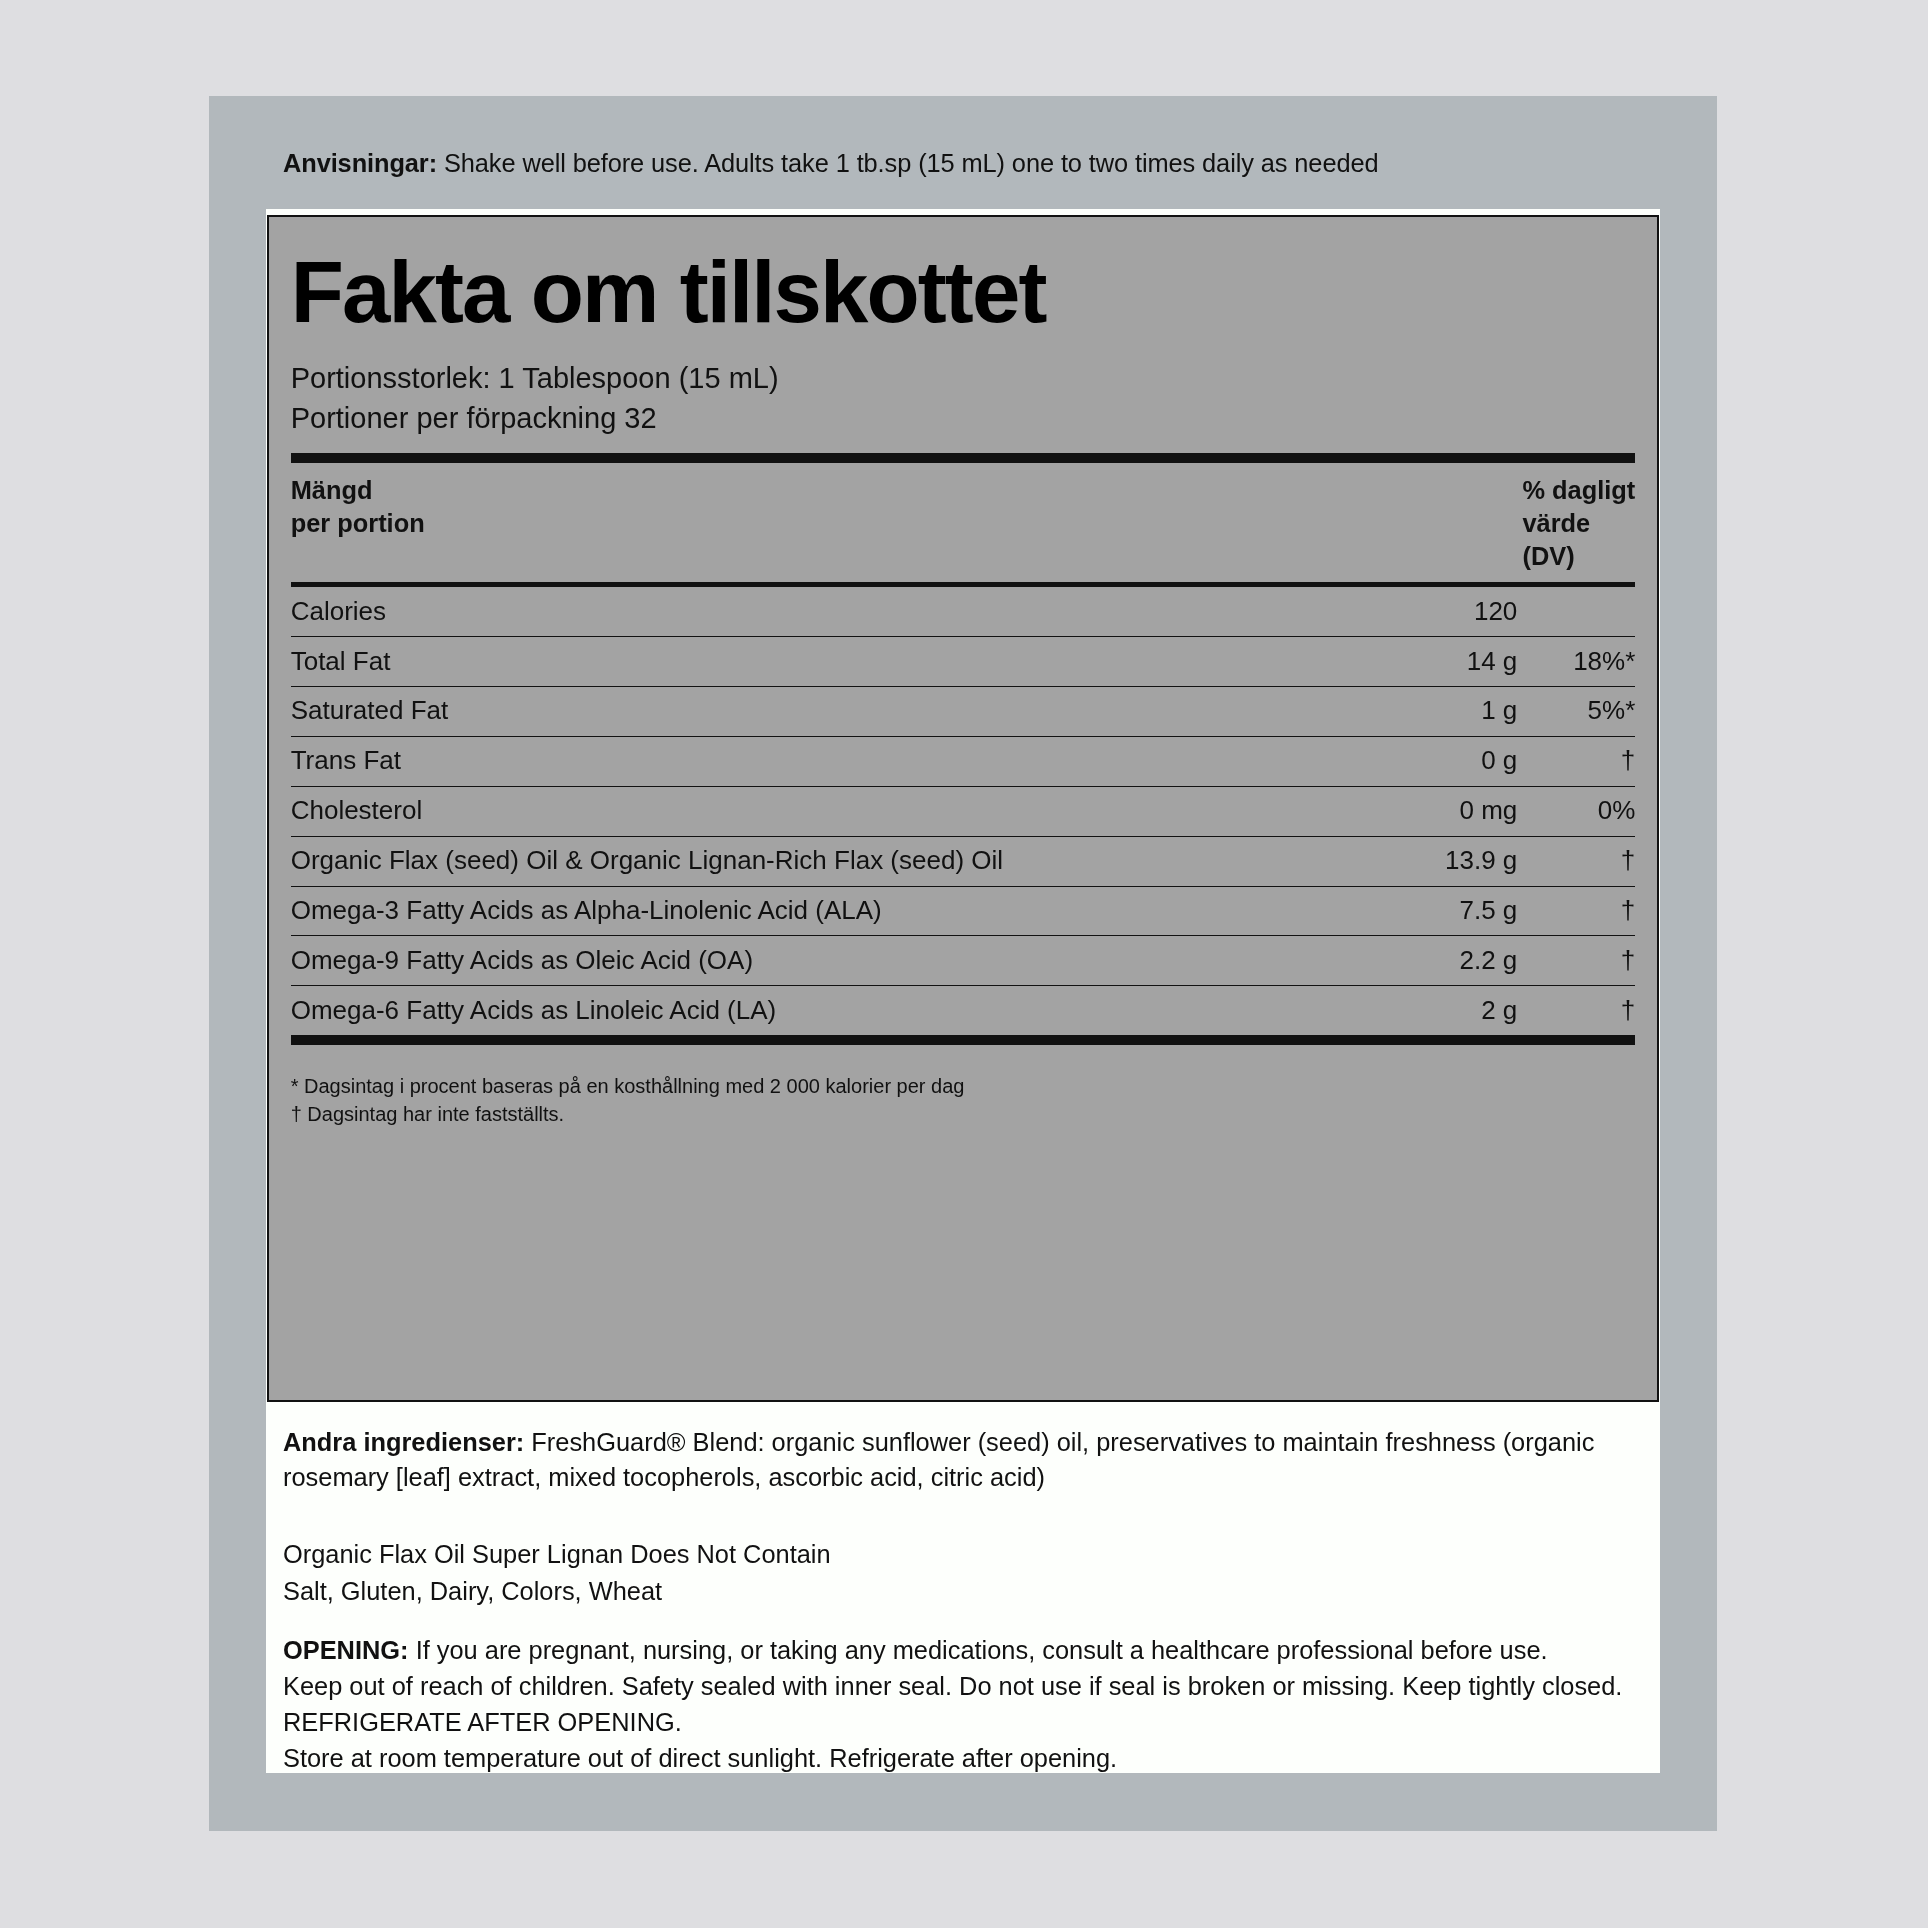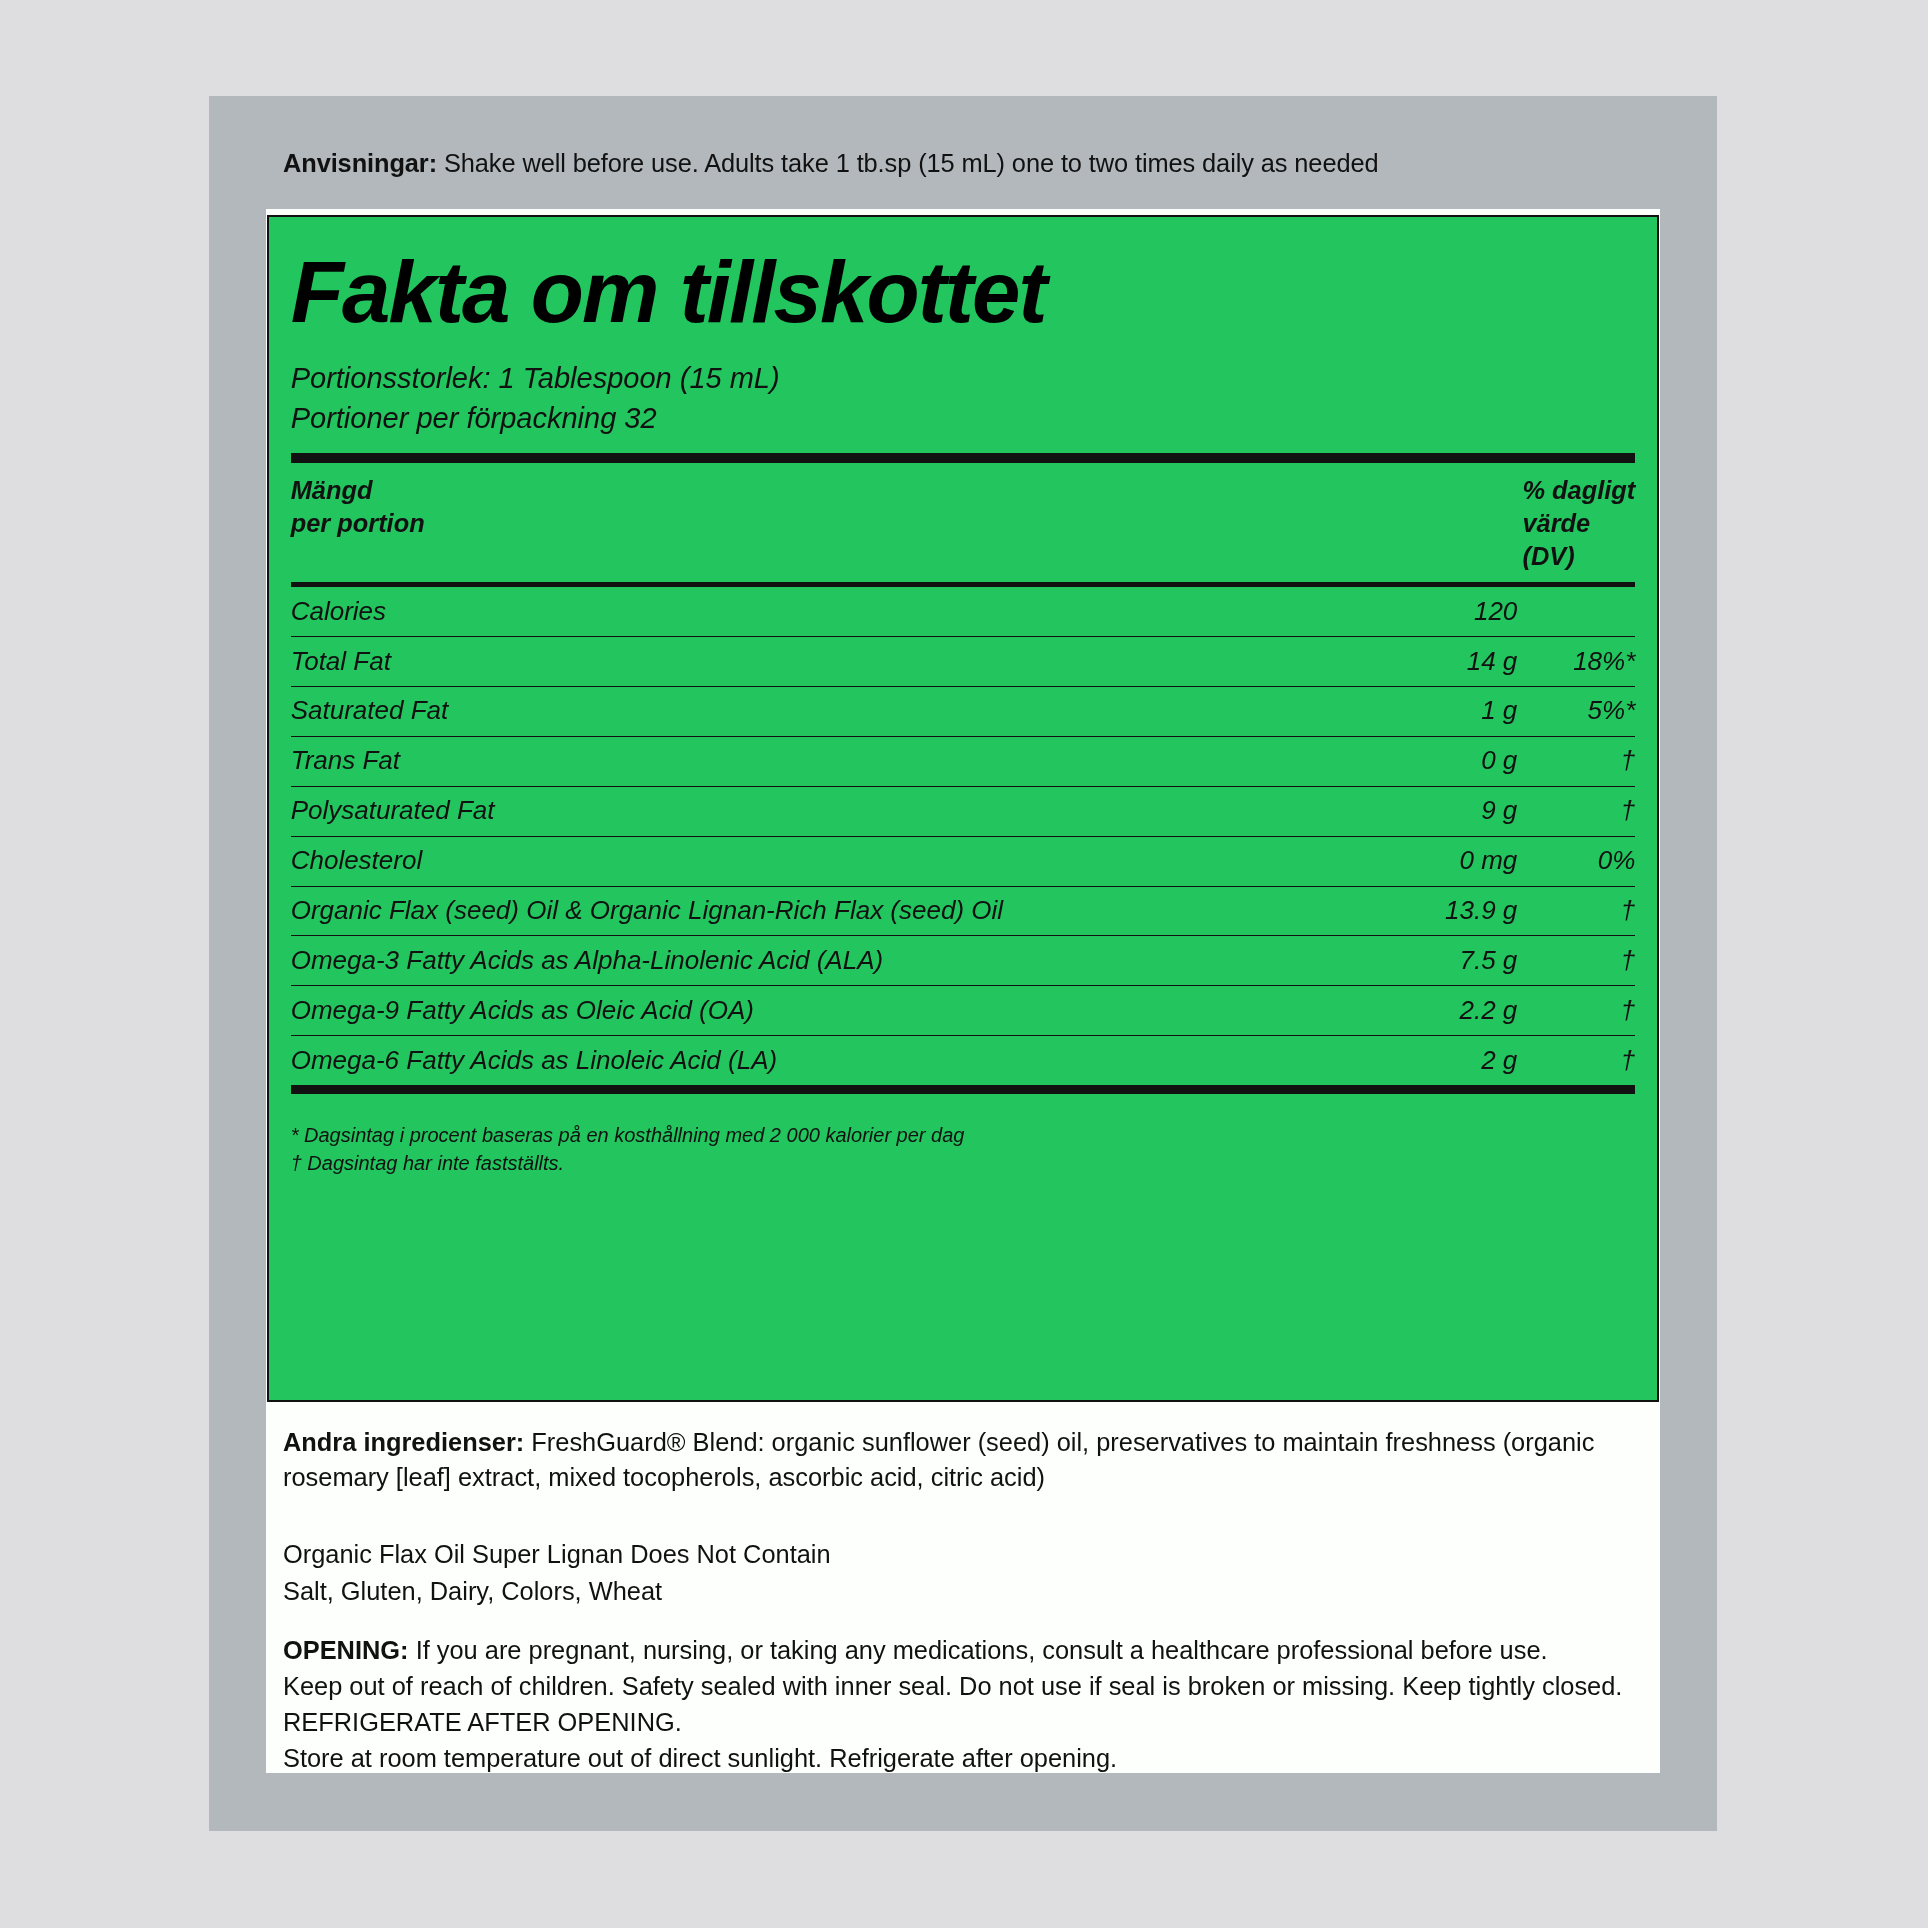--- a/index.html
+++ b/index.html
@@ -31,22 +31,21 @@
     width:1394px;height:1564px;
     background:#fdfffc;
   }
   
   .sf-box{
     position:absolute;
     left:267px;top:215px;
     width:1392px;height:1187px;
     border:2.8px solid #111;
     box-sizing:border-box;
-    background:#22c55e;
-    font-style:italic;
+    background:#a3a3a3;
   }
   .sf-inner{
     position:absolute;
     left:21.7px;top:9.4px;right:21.7px;
   }
   .sf-title{
     font-size:87px;
     font-weight:bold;
     line-height:90px;
     letter-spacing:-1.9px;
@@ -180,25 +179,20 @@
             <td class="name">Saturated Fat</td>
             <td class="amt">1 g</td>
             <td class="dv">5%*</td>
           </tr>
           <tr>
             <td class="name">Trans Fat</td>
             <td class="amt">0 g</td>
             <td class="dv">†</td>
           </tr>
           <tr>
-            <td class="name">Polysaturated Fat</td>
-            <td class="amt">9 g</td>
-            <td class="dv">†</td>
-          </tr>
-          <tr>
             <td class="name">Cholesterol</td>
             <td class="amt">0 mg</td>
             <td class="dv">0%</td>
           </tr>
           <tr>
             <td class="name">Organic Flax (seed) Oil &amp; Organic Lignan-Rich Flax (seed) Oil</td>
             <td class="amt">13.9 g</td>
             <td class="dv">†</td>
           </tr>
           <tr>

